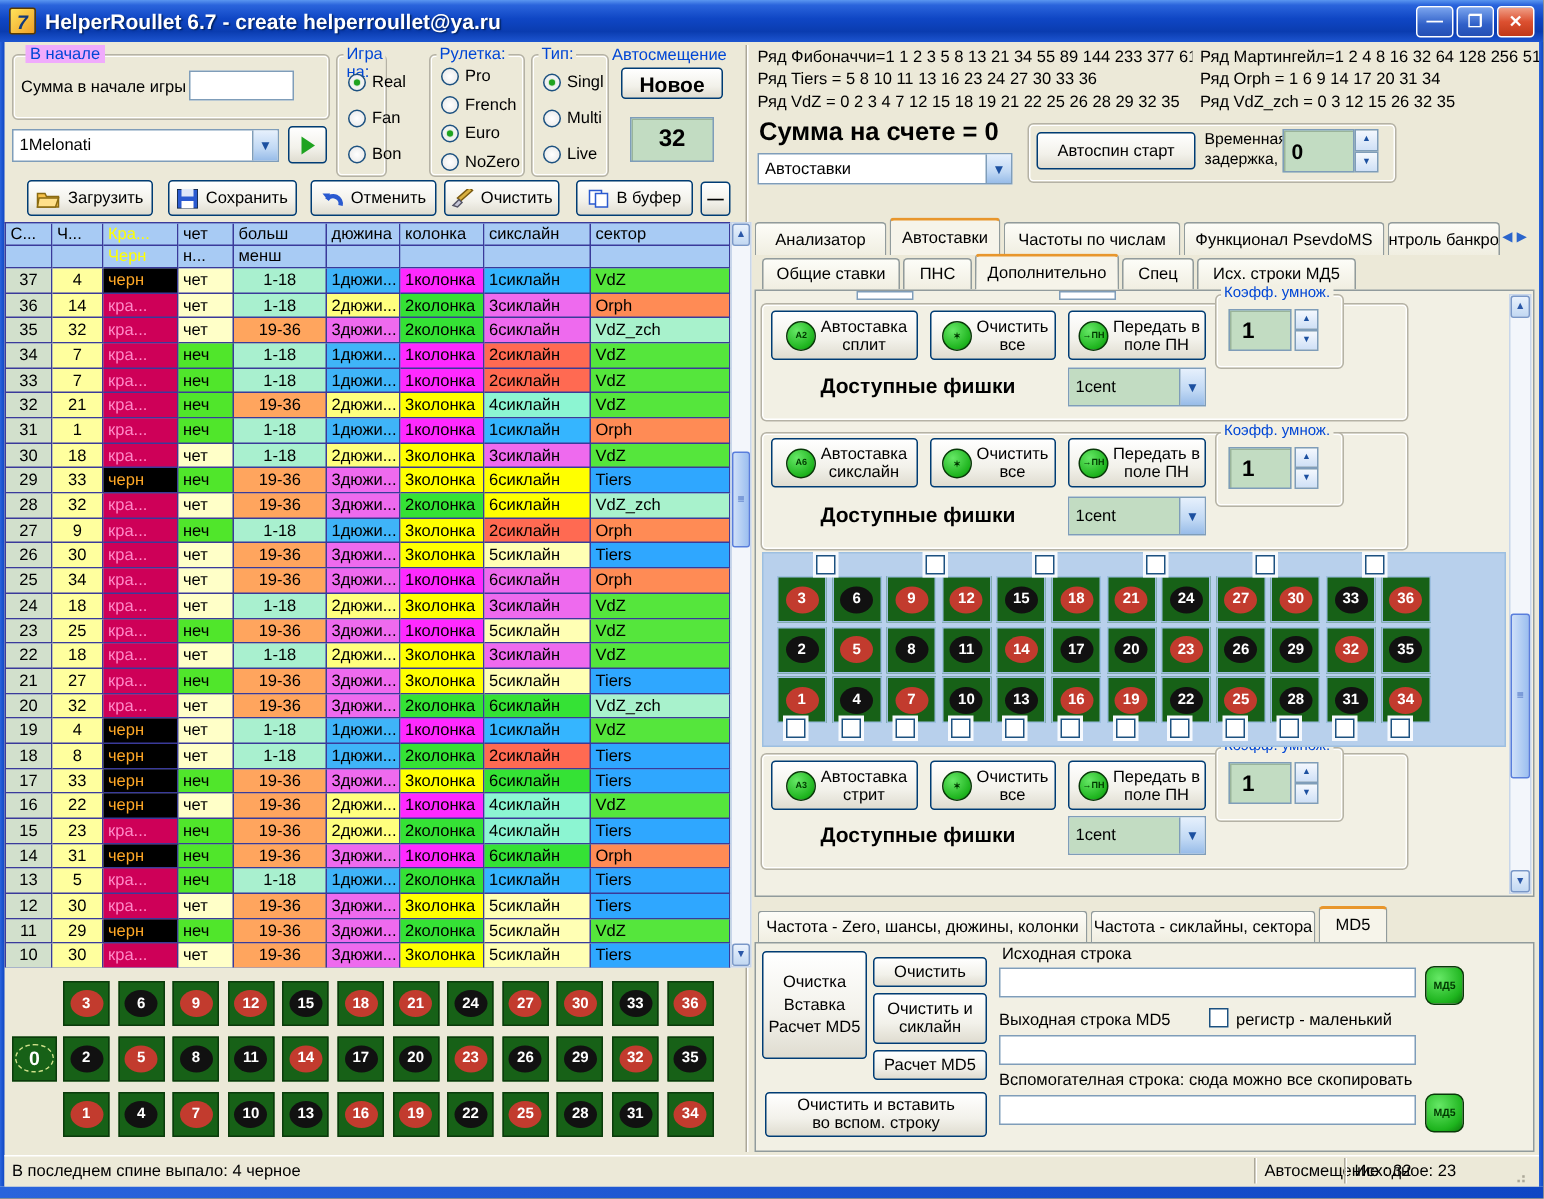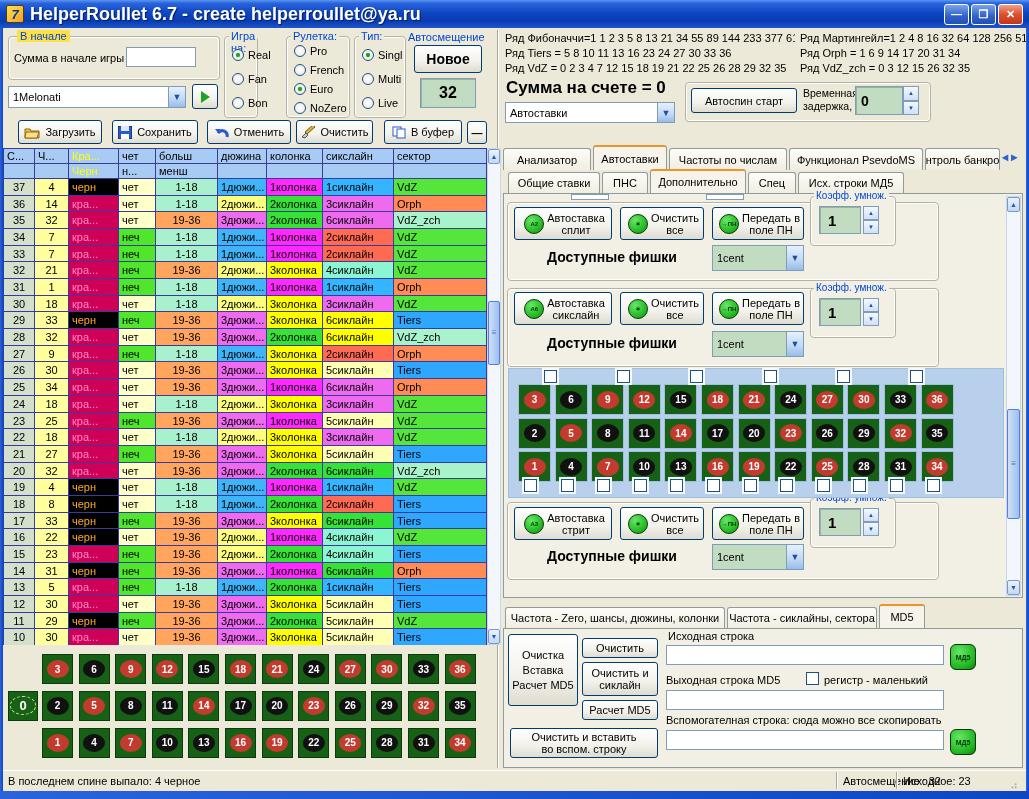--- a/index.html
+++ b/index.html
@@ -6,29 +6,29 @@
   *{box-sizing:border-box;}
   #win{position:relative;width:1029px;height:799px;background:#ECE9D8;
        font-family:"Liberation Sans",sans-serif;font-size:11px;color:#000;overflow:hidden;
        -webkit-font-smoothing:none;}
   .abs{position:absolute;}
   
   #titlebar{left:0;top:0;width:1029px;height:28px;
     background:linear-gradient(180deg,#5a96f0 0%,#2a64dc 12%,#0f46c4 45%,#0a3cb0 75%,#1d55d0 100%);
     display:flex;align-items:center;padding:0 6px;}
   .border-strip{background:linear-gradient(90deg,#2a64dc,#0f46c4);}
-  #title-text{color:#fff;font-weight:bold;font-size:18px;margin-left:6px;
+  #title-text{color:#fff;font-weight:bold;font-size:14px;margin-left:6px;
     text-shadow:1px 1px 1px #00205a;white-space:nowrap;}
   .winbtn{width:25px;height:21px;border-radius:3px;border:1px solid #fff;
     color:#fff;font-size:11px;font-weight:bold;display:flex;align-items:center;justify-content:center;
     background:linear-gradient(180deg,#7aa4ee,#3060c8 60%,#244fb4);margin-left:2px;}
   .winbtn.close{background:linear-gradient(180deg,#f0a088,#dc5030 50%,#c03818);}
   
   .fs{border:1px solid #B5B2A5;border-radius:4px;box-shadow:inset 0 0 0 1px #fff, 0 0 0 0 #fff;}
-  .fs>.legend{position:absolute;top:-7px;left:8px;background:#fde047;padding:0 3px;color:#0046D5;}
+  .fs>.legend{position:absolute;top:-7px;left:8px;background:#f0abfc;padding:0 3px;color:#0046D5;}
   
   .btn{border:1px solid #003C74;border-radius:3px;
     background:linear-gradient(180deg,#ffffff,#f2f1ea 60%,#dfdcd0);
     display:flex;align-items:center;justify-content:center;font-size:11px;cursor:default;}
   .btn .bl{text-align:center;line-height:12px;}
   
   .tb{background:#fff;border:1px solid #7F9DB9;}
   .greenbox{background:#C2DCC2;border:1px solid #7F9DB9;box-shadow:inset 1px 1px 0 #9ab49a;
     display:flex;align-items:center;}
   .combo{background:#fff;border:1px solid #7F9DB9;display:flex;align-items:center;}
@@ -150,21 +150,21 @@
           <span class="rlabel">Multi</span>
         </div>
         <div style="position: absolute; left: 7px; top: 60px; display: flex; align-items: center;">
           <span class="radio "></span>
           <span class="rlabel">Live</span>
         </div>
       </div>
     </div>
 
   <div class="abs" style="left:408px;top:31px;color:#0046D5;">Автосмещение</div>
-  <div class="abs btn" style="left:414px;top:45px;width:68px;height:28px;font-weight:bold;font-size:14px;">Новое</div>
+  <div class="abs btn" style="left:414px;top:45px;width:68px;height:21px;font-weight:bold;font-size:14px;">Новое</div>
   <div class="abs greenbox" style="left:420px;top:78px;width:56px;height:30px;justify-content:center;font-weight:bold;font-size:16px;">32</div>
 
   <div class="abs" style="left:497px;top:30px;width:2px;height:738px;border-left:1px solid #ACA899;border-right:1px solid #fff;"></div>
 
   <div class="abs" style="left:505px;top:31px;line-height:15px;white-space:nowrap;overflow:hidden;width:290px;">
     <div>Ряд Фибоначчи=1 1 2 3 5 8 13 21 34 55 89 144 233 377 610</div>
     <div>Ряд Tiers = 5 8 10 11 13 16 23 24 27 30 33 36</div>
     <div>Ряд VdZ = 0 2 3 4 7 12 15 18 19 21 22 25 26 28 29 32 35</div>
   </div>
   <div class="abs" style="left:800px;top:31px;line-height:15px;white-space:nowrap;overflow:hidden;width:226px;">

